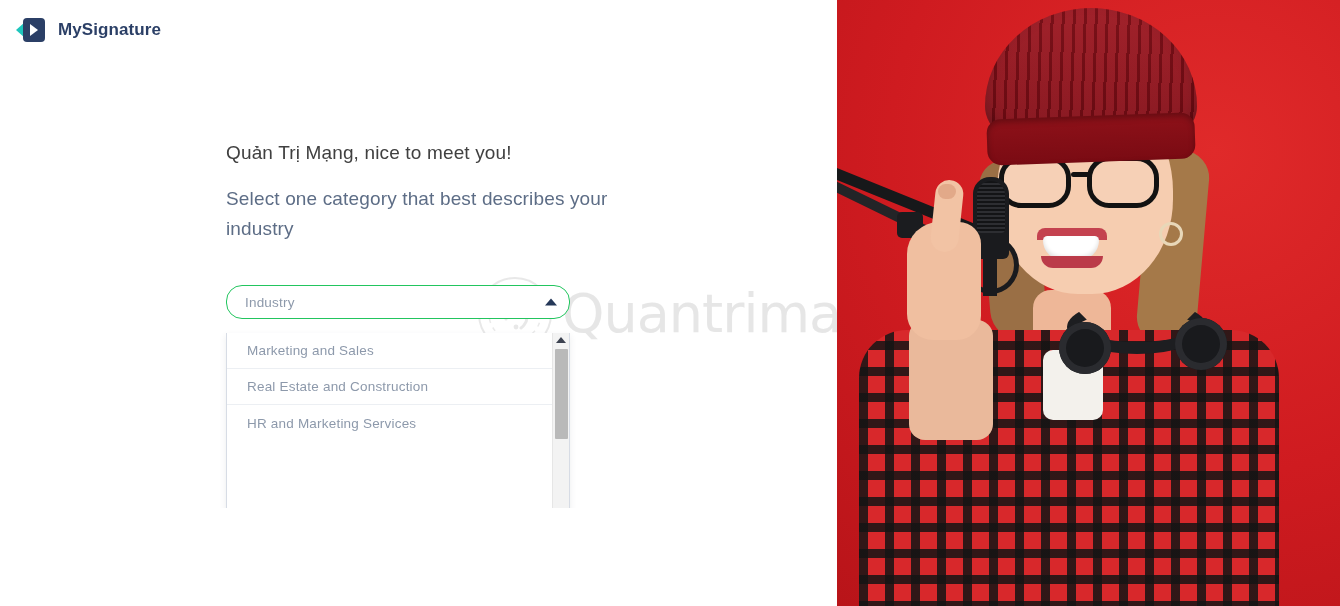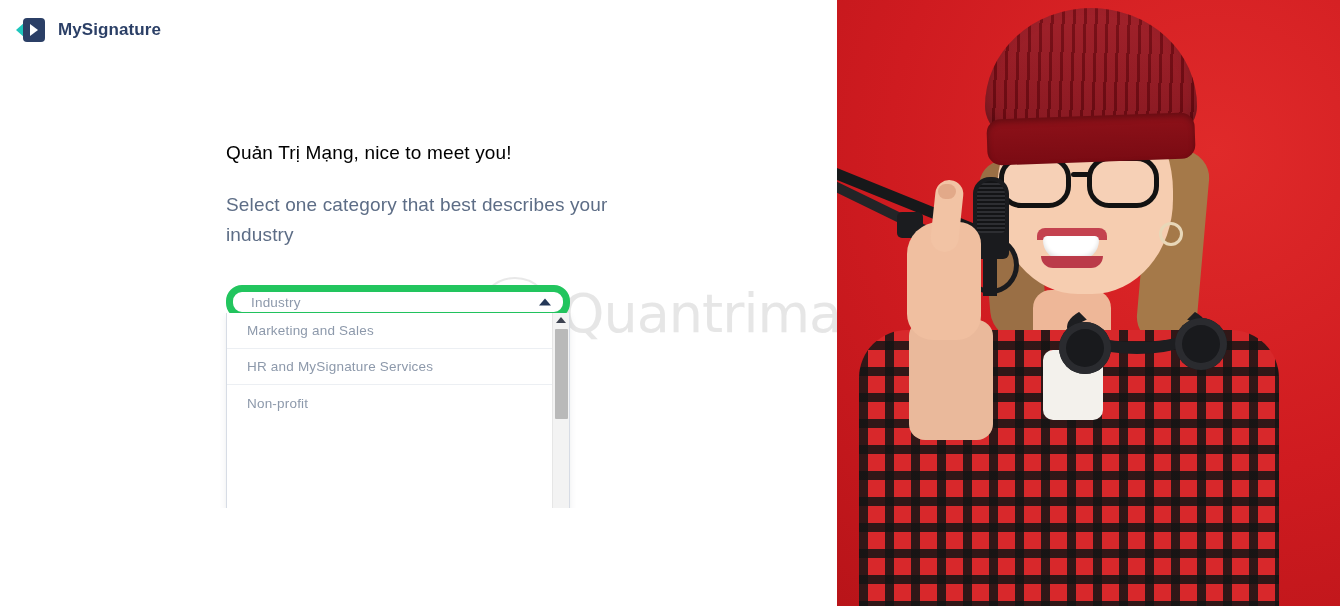--- a/index.html
+++ b/index.html
@@ -12,41 +12,41 @@
   .page { position: relative; width: 1340px; height: 606px; background:#fff; }
 
   
   .left-panel { position: absolute; left:0; top:0; width:837px; height:508px; background:#fff; overflow:hidden; }
 
   .brand { position:absolute; left:16px; top:16px; display:flex; align-items:center; gap:12px; }
   .brand-logo { position:relative; width:30px; height:28px; display:block; }
   .brand-name { font-size:17px; font-weight:bold; color:#2b3f66; letter-spacing:0.1px; }
 
   .headline { position:absolute; left:226px; top:139px; width:420px; }
-  .headline h1 { font-size:19px; font-weight:normal; color:#000000; line-height:1.45; letter-spacing:0.15px; }
-  .headline h2 { margin-top:23px; font-size:19px; font-weight:normal; color:#5d6d86; line-height:1.6; letter-spacing:0.15px; }
+  .headline h1 { font-size:19px; font-weight:normal; color:#404040; line-height:1.45; letter-spacing:0.15px; }
+  .headline h2 { margin-top:17px; font-size:19px; font-weight:normal; color:#5d6d86; line-height:1.6; letter-spacing:0.15px; }
 
   
   .watermark { position:absolute; left:470px; top:273px; width:400px; height:82px; pointer-events:none; opacity:0.5; }
   .wm-text { position:absolute; left:92px; top:9px; font-size:54px; color:#cfcfcf; font-family:"DejaVu Sans", sans-serif; letter-spacing:-1px; }
   .wm-mark { position:absolute; left:6px; top:2px; width:78px; height:78px; }
 
   
   .select-wrap { position:absolute; left:226px; top:285px; width:344px; }
   .select-field {
-    position:relative; height:34px; border:7px solid #22c55e; border-radius:16px;
+    position:relative; height:34px; border:1px solid #22c55e; border-radius:16px;
     background:#fff; display:flex; align-items:center; padding:0 26px 0 18px;
   }
   .select-placeholder { font-size:13.5px; color:#8d99ab; letter-spacing:0.2px; }
   .select-arrow { position:absolute; right:12px; top:50%; transform:translateY(-50%);
     width:0; height:0; border-left:6px solid transparent; border-right:6px solid transparent;
     border-bottom:7px solid #253858; }
 
   .dropdown {
-    position:absolute; left:0; top:28px; width:344px; height:258px;
+    position:absolute; left:0; top:48px; width:344px; height:258px;
     background:#fff; border:1px solid #d7dce5; border-top:none;
     box-shadow:0 3px 7px rgba(40,50,70,0.09);
     overflow:hidden;
   }
   .dd-list { position:absolute; left:0; top:0; right:17px; }
   .dd-item {
     height:36px; display:flex; align-items:center; padding-left:20px;
     font-size:13.5px; color:#8d99ab; letter-spacing:0.2px;
     border-bottom:1px solid #eceff3; background:#fff;
   }
@@ -155,22 +155,22 @@
 
     <div class="select-wrap">
       <div class="select-field">
         <span class="select-placeholder">Industry</span>
         <span class="select-arrow"></span>
       </div>
 
       <div class="dropdown">
         <div class="dd-list">
           <div class="dd-item">Marketing and Sales</div>
-          <div class="dd-item">HR and MySignature Services</div>
-          <div class="dd-item">Non-profit</div>
+          <div class="dd-item">Real Estate and Construction</div>
+          <div class="dd-item">HR and Marketing Services</div>
         </div>
         <div class="dd-scroll">
           <span class="sb-arrow-up"></span>
           <span class="sb-thumb"></span>
           <span class="sb-arrow-down"></span>
         </div>
       </div>
     </div>
   </div>
 

